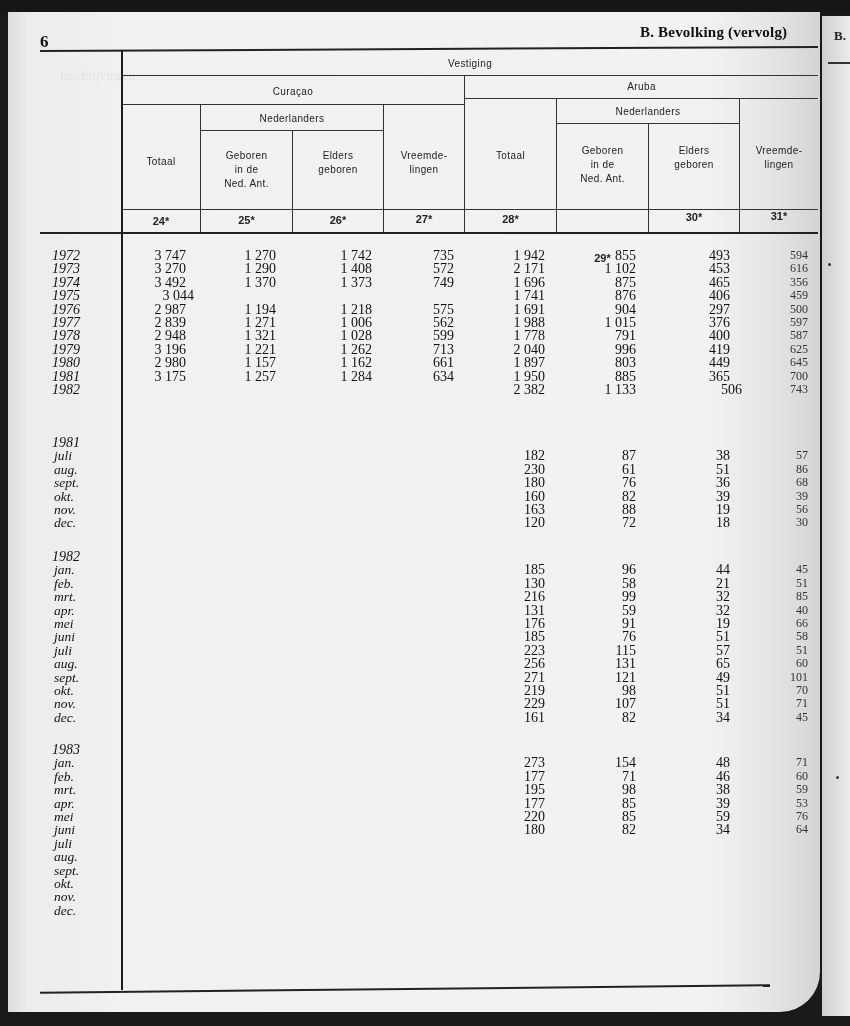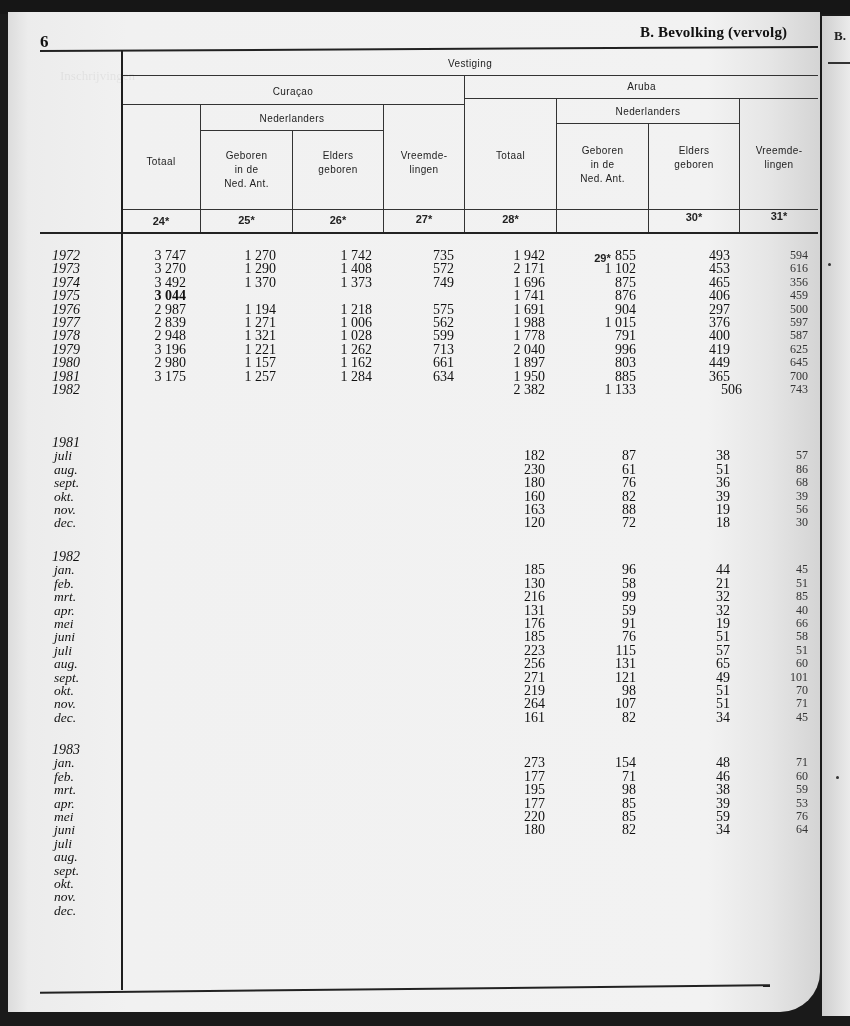--- a/index.html
+++ b/index.html
@@ -132,21 +132,21 @@
     <div class="stub year" style="left: 52px; top: 275.8px; width: 60px;">1974</div>
     <div class="num" style="left: 122px; top: 275.8px; width: 64px;">3 492</div>
     <div class="num" style="left: 200px; top: 275.8px; width: 76px;">1 370</div>
     <div class="num" style="left: 300px; top: 275.8px; width: 72px;">1 373</div>
     <div class="num" style="left: 380px; top: 275.8px; width: 74px;">749</div>
     <div class="num" style="left: 470px; top: 275.8px; width: 75px;">1 696</div>
     <div class="num" style="left: 560px; top: 275.8px; width: 76px;">875</div>
     <div class="num" style="left: 660px; top: 275.8px; width: 70px;">465</div>
     <div class="num small" style="left: 750px; top: 275.8px; width: 58px;">356</div>
     <div class="stub year" style="left: 52px; top: 289.2px; width: 60px;">1975</div>
-    <div class="num" style="left: 122px; top: 289.2px; width: 64px; font-weight: bold;">3 044</div>
+    <div class="num" style="left: 130px; top: 289.2px; width: 64px;">3 044</div>
     <div class="num" style="left: 200px; top: 289.2px; width: 76px;"></div>
     <div class="num" style="left: 300px; top: 289.2px; width: 72px;"></div>
     <div class="num" style="left: 380px; top: 289.2px; width: 74px;"></div>
     <div class="num" style="left: 470px; top: 289.2px; width: 75px;">1 741</div>
     <div class="num" style="left: 560px; top: 289.2px; width: 76px;">876</div>
     <div class="num" style="left: 660px; top: 289.2px; width: 70px;">406</div>
     <div class="num small" style="left: 750px; top: 289.2px; width: 58px;">459</div>
     <div class="stub year" style="left: 52px; top: 302.6px; width: 60px;">1976</div>
     <div class="num" style="left: 122px; top: 302.6px; width: 64px;">2 987</div>
     <div class="num" style="left: 200px; top: 302.6px; width: 76px;">1 194</div>
@@ -286,21 +286,21 @@
     <div class="num" style="left: 470px; top: 670.6px; width: 75px;">271</div>
     <div class="num" style="left: 560px; top: 670.6px; width: 76px;">121</div>
     <div class="num" style="left: 660px; top: 670.6px; width: 70px;">49</div>
     <div class="num small" style="left: 750px; top: 670.6px; width: 58px;">101</div>
     <div class="stub" style="left: 54px; top: 684px; width: 60px;">okt.</div>
     <div class="num" style="left: 470px; top: 684px; width: 75px;">219</div>
     <div class="num" style="left: 560px; top: 684px; width: 76px;">98</div>
     <div class="num" style="left: 660px; top: 684px; width: 70px;">51</div>
     <div class="num small" style="left: 750px; top: 684px; width: 58px;">70</div>
     <div class="stub" style="left: 54px; top: 697.4px; width: 60px;">nov.</div>
-    <div class="num" style="left: 470px; top: 697.4px; width: 75px;">264</div>
+    <div class="num" style="left: 470px; top: 697.4px; width: 75px;">229</div>
     <div class="num" style="left: 560px; top: 697.4px; width: 76px;">107</div>
     <div class="num" style="left: 660px; top: 697.4px; width: 70px;">51</div>
     <div class="num small" style="left: 750px; top: 697.4px; width: 58px;">71</div>
     <div class="stub" style="left: 54px; top: 710.8px; width: 60px;">dec.</div>
     <div class="num" style="left: 470px; top: 710.8px; width: 75px;">161</div>
     <div class="num" style="left: 560px; top: 710.8px; width: 76px;">82</div>
     <div class="num" style="left: 660px; top: 710.8px; width: 70px;">34</div>
     <div class="num small" style="left: 750px; top: 710.8px; width: 58px;">45</div>
     <div class="stub year" style="left: 52px; top: 743px; width: 60px;">1983</div>
     <div class="stub" style="left: 54px; top: 756.4px; width: 60px;">jan.</div>

